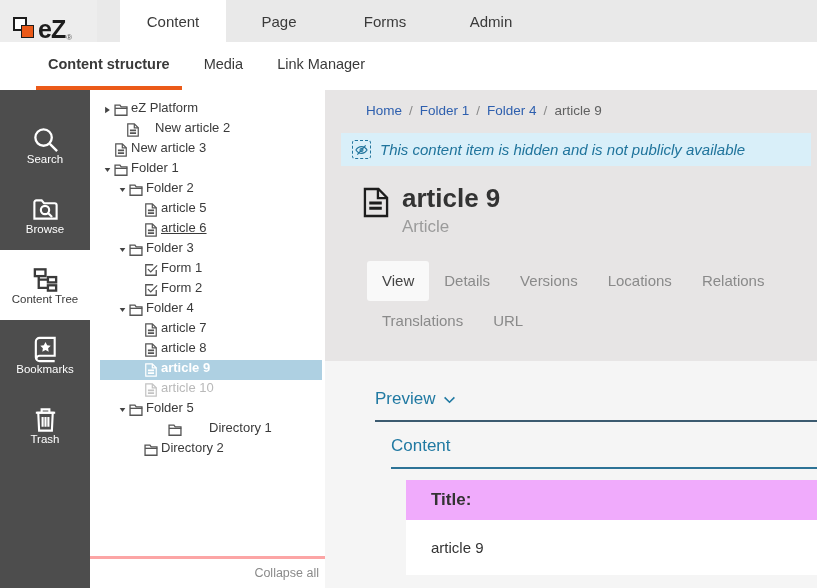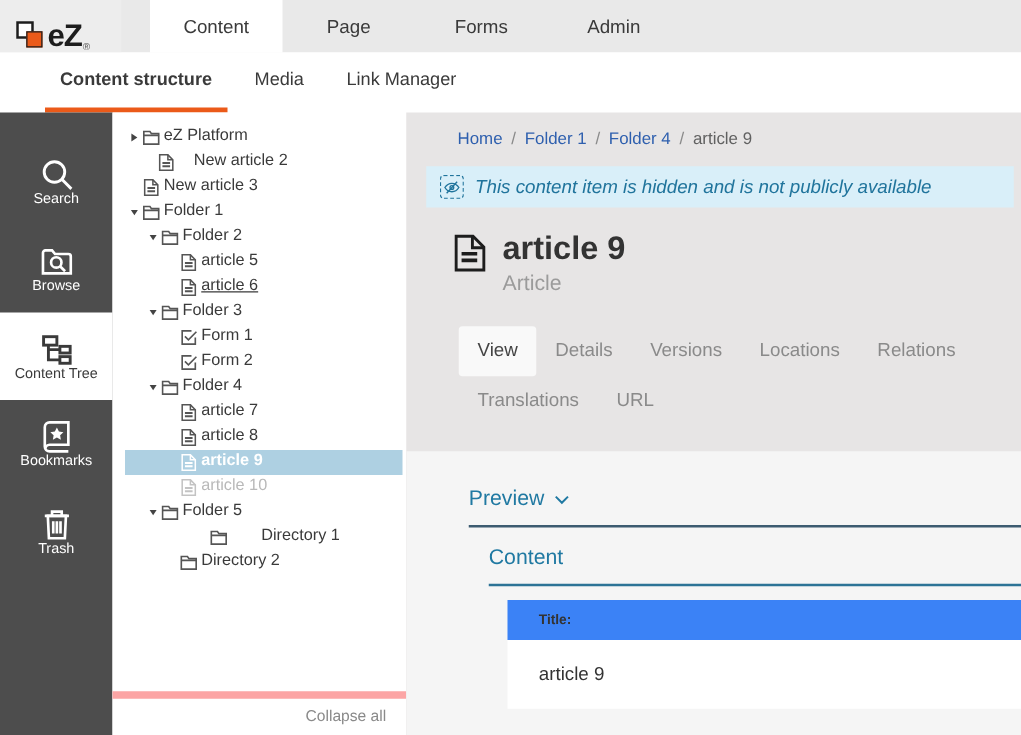--- a/index.html
+++ b/index.html
@@ -44,21 +44,21 @@
   .tree{flex:1;padding-top:10px;overflow:hidden}
   .tree-row{height:20px;display:flex;font-size:13px;color:#3a3a3a;cursor:pointer;margin:0 3px 0 10px;white-space:nowrap}
   .tree-row.selected{background:var(--selBg);color:#fff;font-weight:bold}
   .tree-row.hidden-item{color:#b9b9b9}
   .caret{width:10px;display:flex;align-items:center;color:#444;flex:none}
   .caret svg{width:7px;height:8px;display:block}
   .tree-ico{width:17px;display:flex;align-items:center;color:#555;flex:none}
   .tree-ico svg{width:14px;height:14px;display:block}
   .tree-row.hidden-item .tree-ico{color:#c3c3c3}
   .tree-row.selected .tree-ico{color:#fff}
-  .tree-footer{border-top:6px solid #fca5a5;padding:7px 16px 8px;text-align:right;font-size:12.5px;color:#8a8a8a;cursor:pointer}
+  .tree-footer{border-top:3px solid #fca5a5;padding:7px 6px 8px;text-align:right;font-size:12.5px;color:#8a8a8a;cursor:pointer}
 
   
   .main{flex:1;background:#e7e5e5;display:flex;flex-direction:column;overflow:hidden}
   .breadcrumb{padding:13px 10px 10px 41px;font-size:13.5px;color:#616161;white-space:nowrap}
   .bc-link{color:var(--link);text-decoration:none;cursor:pointer}
   .bc-sep{color:#8a8a8a;margin:0 7px}
   .bc-current{color:#616161}
 
   .alert{margin:5px 6px 0 16px;background:var(--alertBg);color:var(--alertFg);display:flex;align-items:center;gap:9px;padding:7px 11px;font-size:15px;font-style:italic}
   .alert-ico{width:19px;height:19px;border:1px dashed var(--alertFg);border-radius:3px;display:flex;align-items:center;justify-content:center;flex:none}
@@ -72,21 +72,21 @@
 
   .main-tabs{display:flex;flex-wrap:wrap;margin:24px 6px 0 42px}
   .m-tab{padding:9px 15px;font-size:15px;line-height:22px;color:#8a8a8a;cursor:pointer;border-radius:3px;white-space:nowrap}
   .m-tab.active{background:#f9f9f9;color:#444}
 
   .lower{flex:1;background:#f5f5f5;margin-top:20px;padding-top:28px}
   .preview-head{margin-left:50px;padding-bottom:11px;border-bottom:2px solid #3c5b70;display:flex;align-items:center;gap:8px;color:var(--teal);font-size:17px;cursor:pointer}
   .preview-head svg{width:13px;height:8px;display:block;margin-top:2px}
   .content-head{margin:14px 0 0 66px;padding-bottom:11px;border-bottom:2px solid #2d7396;color:var(--teal);font-size:17px}
   .field-table{margin:11px 0 0 81px}
-  .f-label{background:#3b82f6;padding:10px 8px 10px 25px;font-weight:bold;font-size:11px;color:#333}
+  .f-label{background:#f0abfc;padding:10px 8px 10px 25px;font-weight:bold;font-size:17px;color:#333}
   .f-value{background:#fff;padding:19px 0 19px 25px;font-size:15px;color:#333}
 </style>
 </head>
 <body>
 
 <div class="screen">
 
   <header class="topbar">
     <div class="logo">
       <span class="lg-mark">

